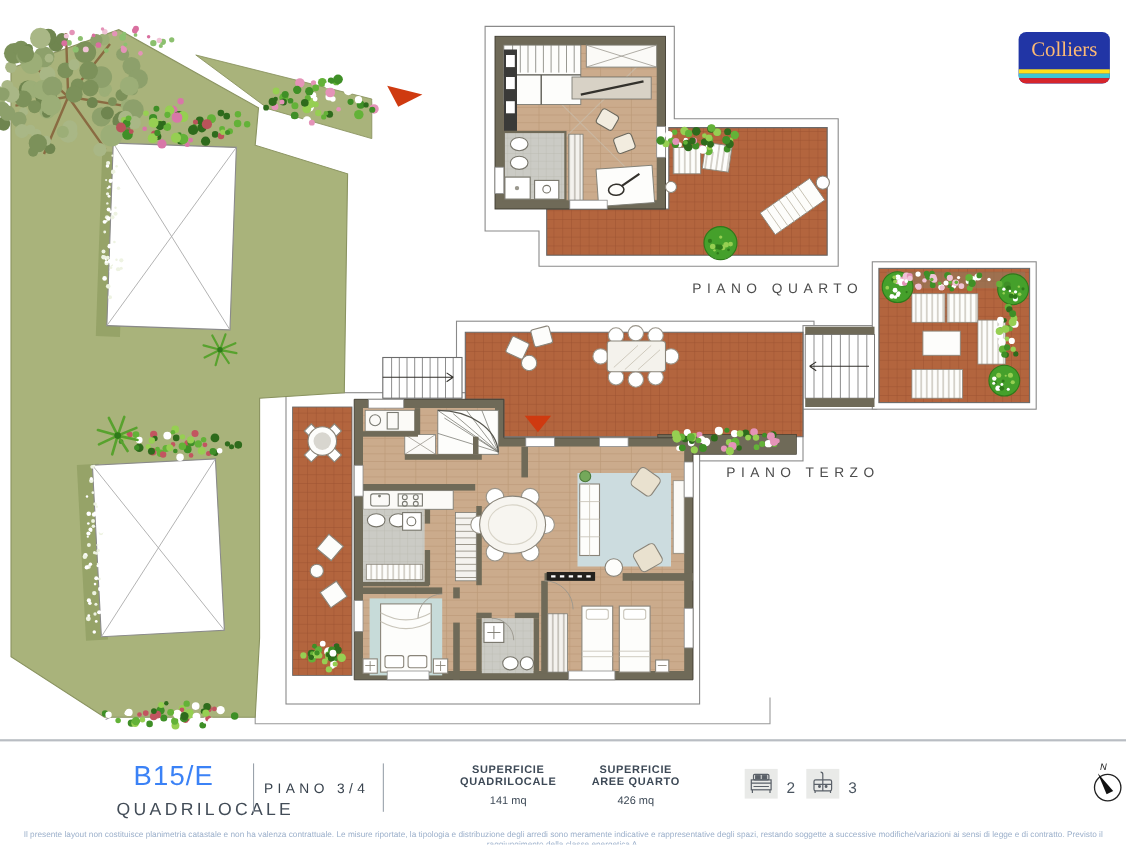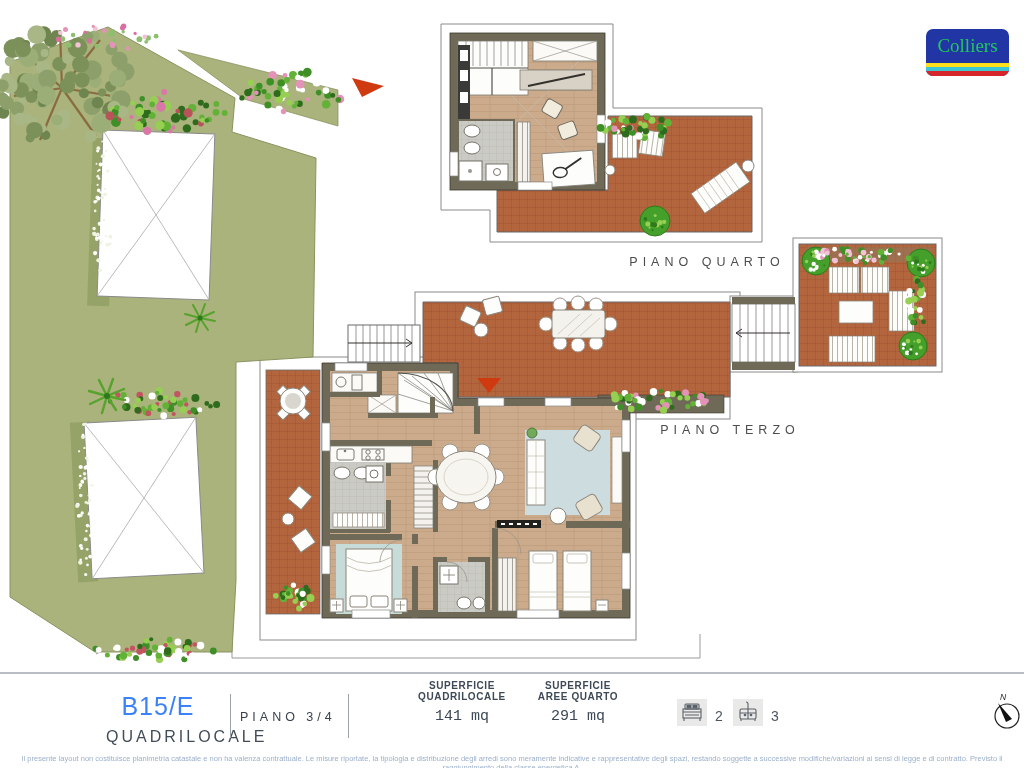--- a/index.html
+++ b/index.html
@@ -4,38 +4,38 @@
 <style>
   html,body{margin:0;padding:0;background:#fff;}
   .page{position:relative;width:1024px;height:768px;background:#fff;overflow:hidden;
         font-family:"Liberation Sans",sans-serif;}
   svg text{font-family:"Liberation Sans",sans-serif;}
 
   
   .colliers{position:absolute;left:926px;top:29px;width:83px;height:47px;border-radius:7px;
             overflow:hidden;display:flex;flex-direction:column;background:#2135a5;}
   .colliers .word{flex:1;display:flex;align-items:center;justify-content:center;
-                  color:#22c55e;font-family:"Liberation Serif",serif;font-size:19px;}
+                  color:#fdba74;font-family:"Liberation Serif",serif;font-size:19px;}
   .colliers .band{height:4px;}
   .band.y{background:#ffe01a;} .band.c{background:#3cc7d4;} .band.r{background:#d6252b;height:5px;}
 
   
   .footer{position:absolute;left:0;top:672px;width:1024px;height:96px;background:#fff;
           border-top:2px solid #b9bdc3;}
   .brand{position:absolute;left:12px;top:10px;width:110px;text-align:center;color:#2b3340;}
   .brand .residenze{font-size:6.5px;letter-spacing:2.5px;color:#a7aeb6;margin-top:1px;}
   .brand .borgo{font-size:13px;font-family:"Liberation Serif",serif;font-weight:bold;margin-top:1px;}
   .unit{position:absolute;left:106px;top:18px;width:104px;text-align:center;}
   .unit .code{font-size:25px;color:#3b82f6;letter-spacing:1px;}
   .unit .tipo{font-size:16px;letter-spacing:3px;color:#424c57;margin-top:7px;}
   .vdiv{position:absolute;top:20px;width:1px;height:44px;background:#9aa2ab;}
   .floorlabel{position:absolute;left:240px;top:36px;font-size:12.5px;letter-spacing:4px;color:#39434e;}
-  .supblock{position:absolute;top:6px;width:132px;text-align:center;color:#3d4956;}
+  .supblock{position:absolute;top:21px;width:132px;text-align:center;color:#3d4956;}
   .supblock .l{font-size:10px;font-weight:bold;letter-spacing:.6px;line-height:11px;}
-  .supblock .v{font-size:15px;margin-top:6px;font-family:Liberation Mono, monospace;}
+  .supblock .v{font-size:10px;margin-top:6px;}
   .iconbox{position:absolute;top:25px;width:30px;height:27px;background:#e9eae8;}
   .iconnum{position:absolute;top:34px;width:18px;text-align:center;font-size:14px;color:#4a5560;}
   .disclaimer{position:absolute;left:0;top:80px;width:1024px;text-align:center;
               font-size:7.5px;color:#9cb0cb;}
 </style>
 </head>
 <body>
 
 <div class="page">
 
@@ -1046,21 +1046,21 @@
   <div class="vdiv" style="left:348px"></div>
 
   <div class="supblock" style="left:396px">
     <div class="l">SUPERFICIE</div>
     <div class="l">QUADRILOCALE</div>
     <div class="v">141 mq</div>
   </div>
   <div class="supblock" style="left:512px">
     <div class="l">SUPERFICIE</div>
     <div class="l">AREE QUARTO</div>
-    <div class="v">291 mq</div>
+    <div class="v">426 mq</div>
   </div>
 
   <div class="iconbox" style="left:677px">
     <svg width="30" height="27" viewBox="0 0 30 27">
       <g stroke="#5a6068" stroke-width="1.1" fill="none">
         <rect x="8" y="5" width="14" height="5" rx="1"></rect>
         <rect x="10" y="6.2" width="4" height="2.6" fill="#5a6068"></rect>
             <rect x="16" y="6.2" width="4" height="2.6" fill="#5a6068"></rect>
         <rect x="6" y="10" width="18" height="9"></rect>
         <path d="M6,13 H24 M8,16 H22"></path>

